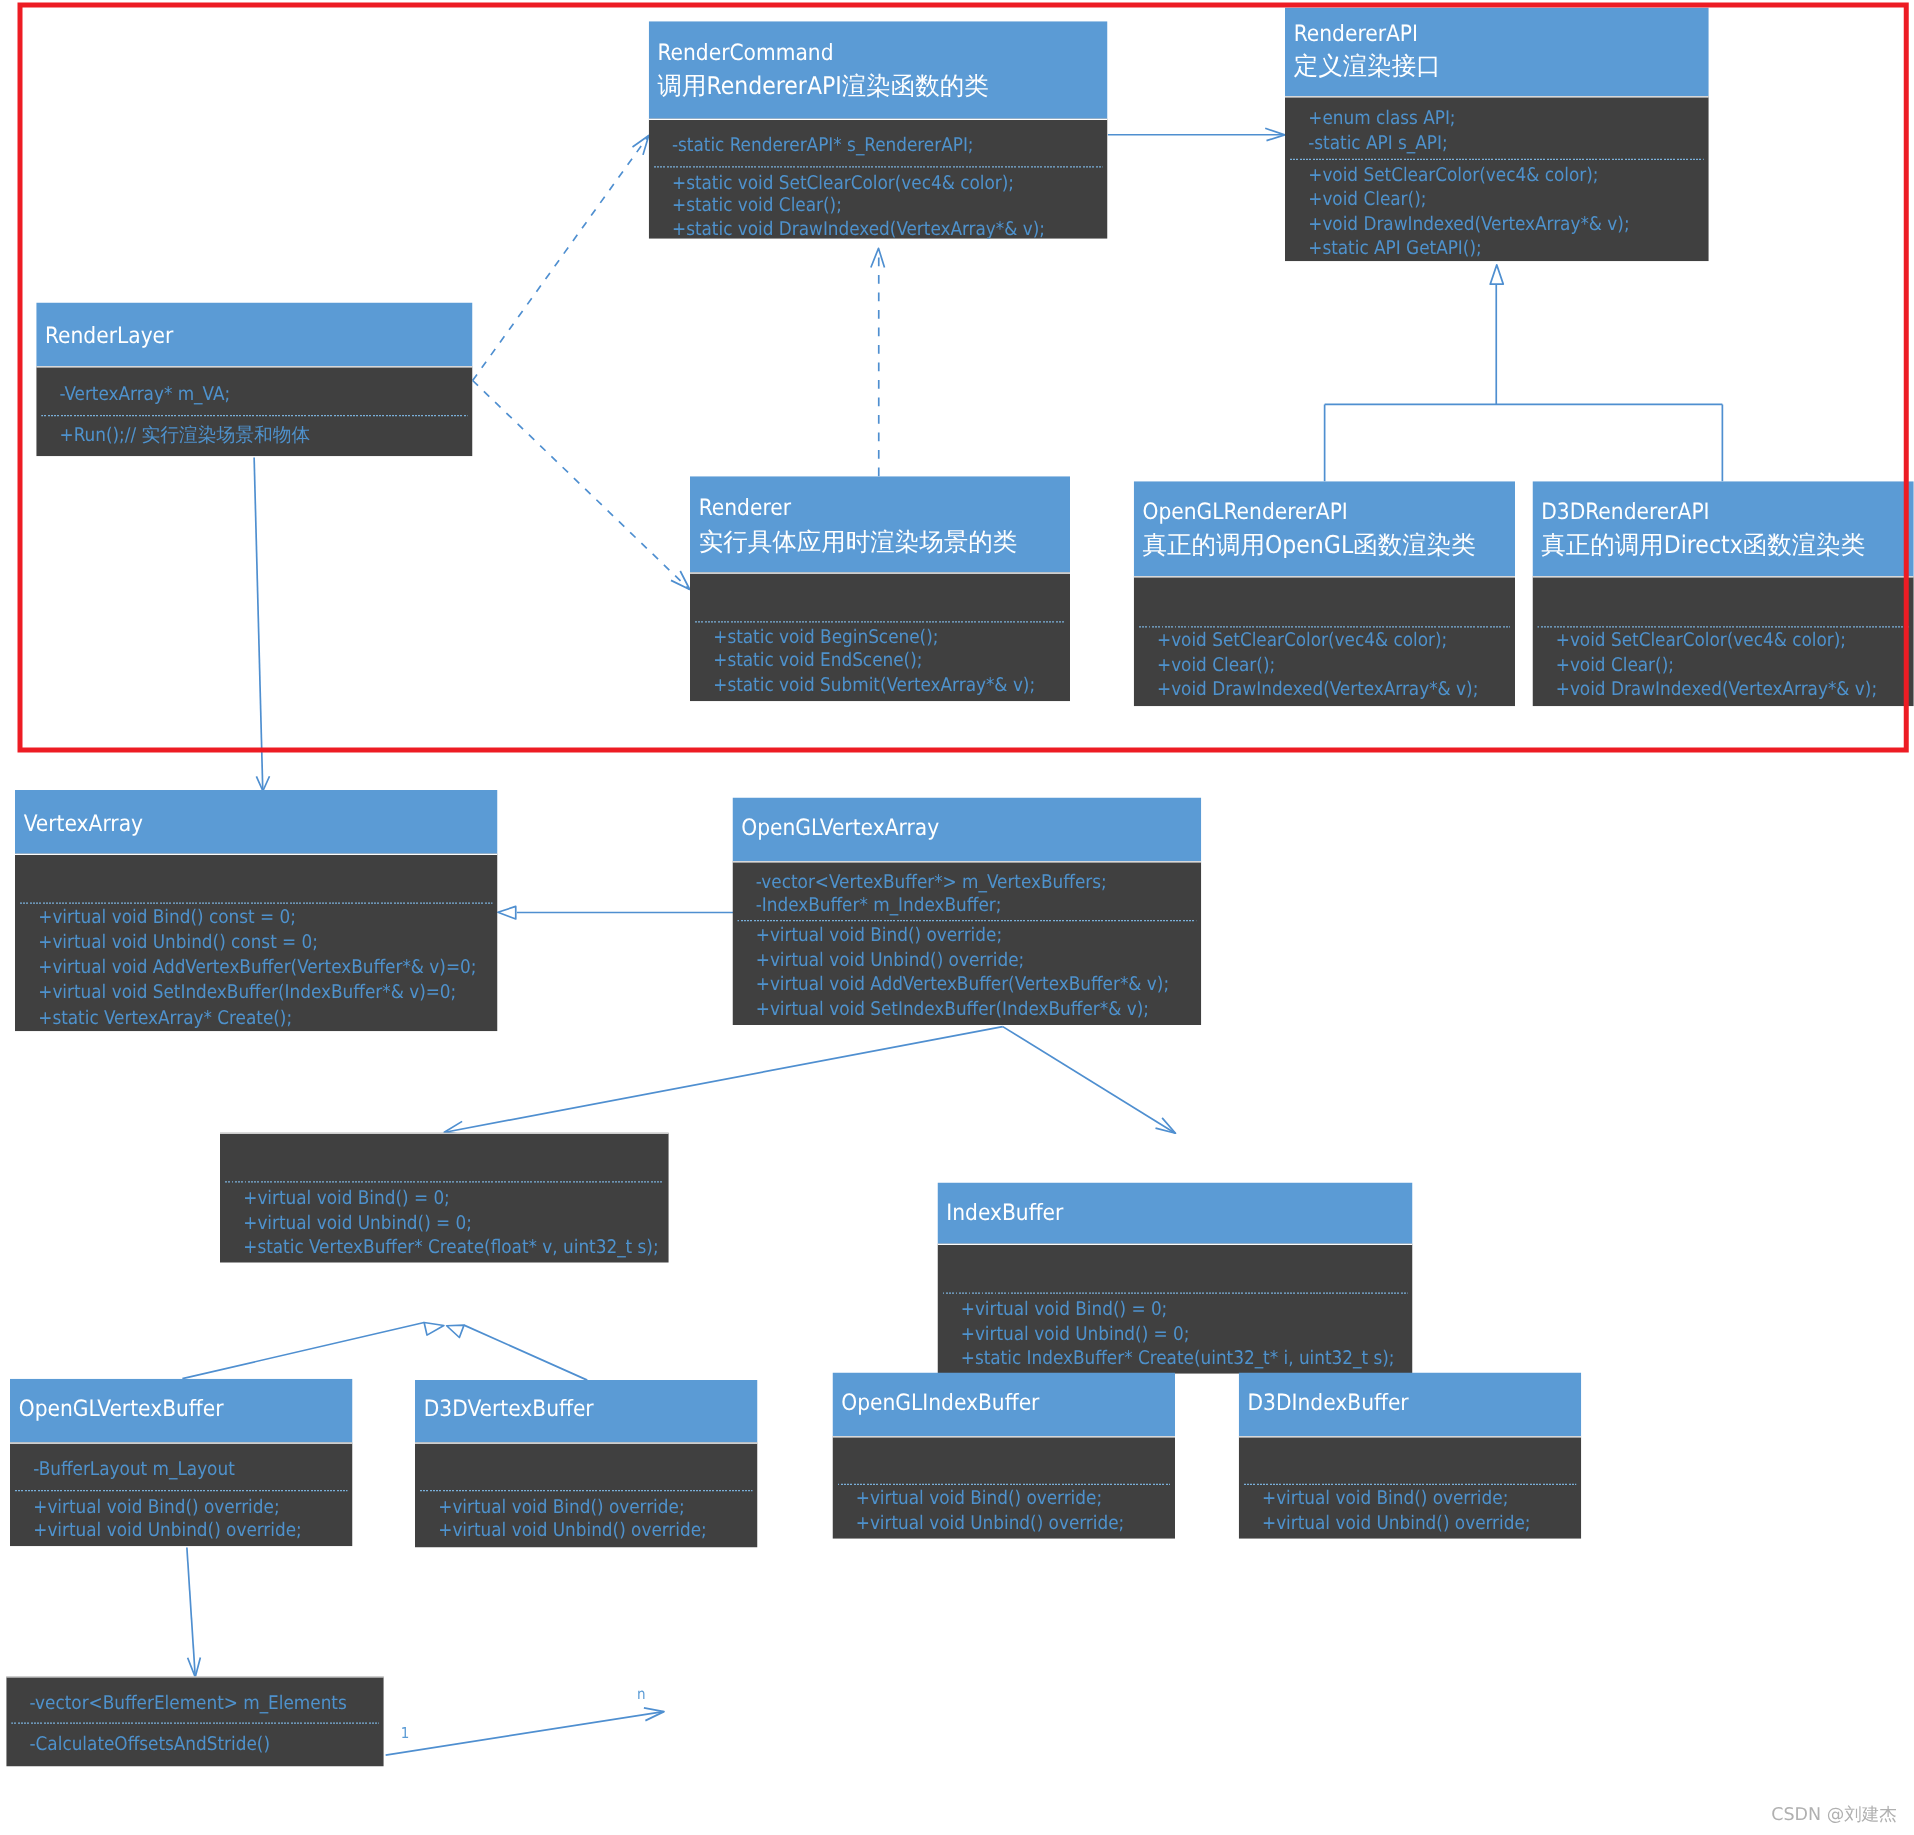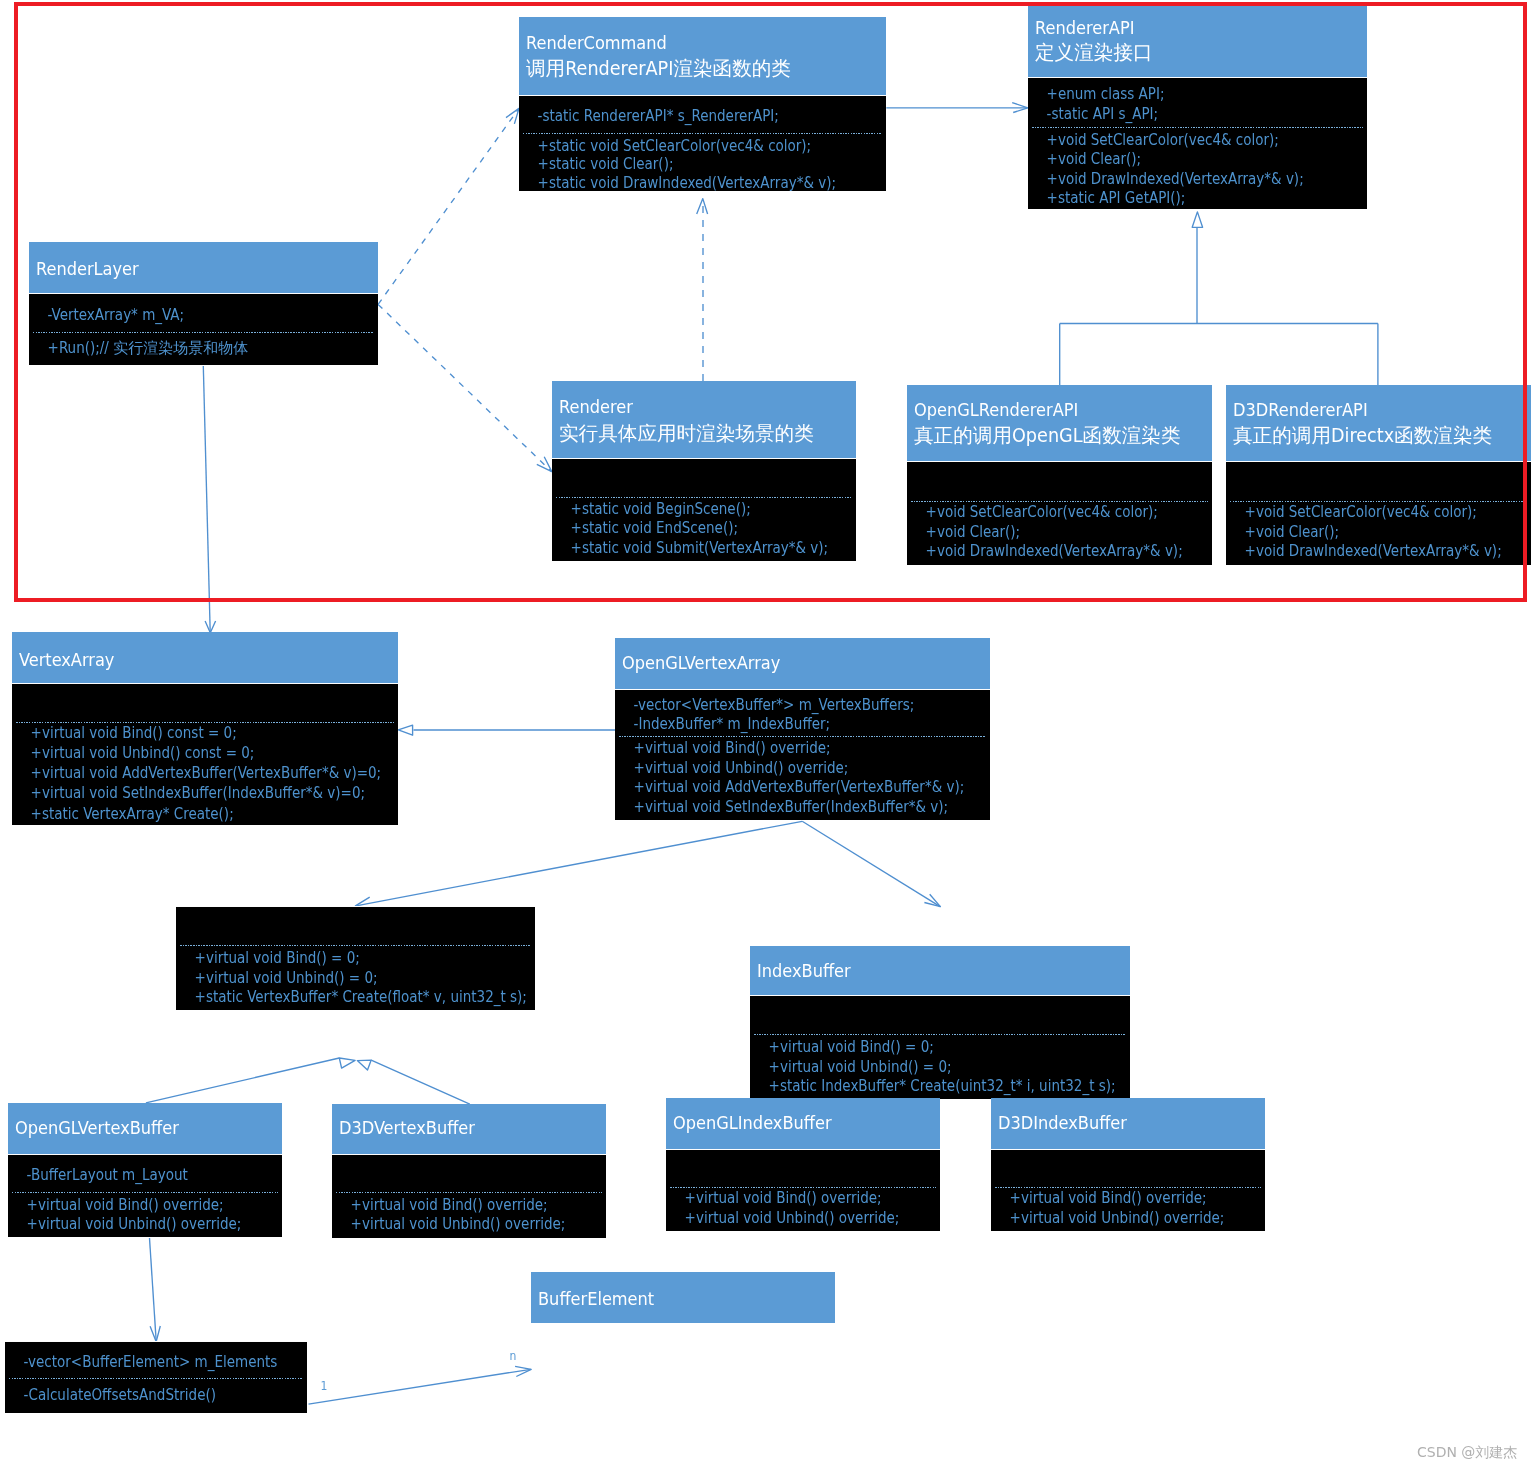--- a/index.html
+++ b/index.html
@@ -8,21 +8,21 @@
        font-family:"DejaVu Sans",sans-serif;font-stretch:condensed;
        -webkit-font-smoothing:antialiased;}
   #stage{position:absolute;left:0;top:0;width:1531px;height:1468px;}
   svg#wires{position:absolute;left:0;top:0;width:1531px;height:1468px;overflow:visible;}
   .umlbox{position:absolute;box-sizing:border-box;overflow:hidden;}
   .umlbox .hdr{background:#5b9bd5;color:#ffffff;box-sizing:border-box;overflow:hidden;}
   .umlbox .hdr .nm{display:block;font-size:18px;line-height:0;white-space:nowrap;
        position:absolute;}
   .umlbox .hdr .cn{display:block;font-size:19.6px;line-height:0;white-space:nowrap;
        position:absolute;}
-  .umlbox .bdy{background:#000000;box-sizing:border-box;color:#4e92cd;position:relative;
+  .umlbox .bdy{background:#404040;box-sizing:border-box;color:#4e92cd;position:relative;
        border-top:1px solid #fdfdfd;}
   .umlbox .ln{position:absolute;display:block;font-size:15px;line-height:0;white-space:nowrap;}
   .umlbox .dsep{position:absolute;height:1px;
        background-image:repeating-linear-gradient(to right,#7aafd9 0,#7aafd9 1.5px,rgba(0,0,0,0) 1.5px,rgba(0,0,0,0) 2.6px);}
   #hl{position:absolute;box-sizing:border-box;border:4px solid #ed1c24;}
   #wm{position:absolute;left:1417px;top:1451.6px;color:#b0b0b0;font-size:14px;
       font-stretch:normal;line-height:0;white-space:nowrap;}
 </style>
 </head>
 <body>
@@ -169,21 +169,21 @@
 </div>
 <div class="bdy" style="height:142px">
 <div class="dsep" style="left:4px;width:378px;top:37.5px"></div>
 <span class="ln" style="left:18.6px;top:48.71px">+virtual void Bind() const = 0;</span>
 <span class="ln" style="left:18.6px;top:68.91px">+virtual void Unbind() const = 0;</span>
 <span class="ln" style="left:18.6px;top:89.11px">+virtual void AddVertexBuffer(VertexBuffer*&amp; v)=0;</span>
 <span class="ln" style="left:18.6px;top:109.31px">+virtual void SetIndexBuffer(IndexBuffer*&amp; v)=0;</span>
 <span class="ln" style="left:18.6px;top:129.51px">+static VertexArray* Create();</span>
 </div>
       </div>
-<div class="umlbox" style="left:615px;top:638px;width:375px;height:182px">
+<div class="umlbox" style="left:586px;top:638px;width:375px;height:182px">
 <div class="hdr" style="height:51px">
 <span class="nm" style="left:7px;top:24.87px">OpenGLVertexArray</span>
 </div>
 <div class="bdy" style="height:131px">
 <span class="ln" style="left:18.6px;top:14.91px">-vector&lt;VertexBuffer*&gt; m_VertexBuffers;</span>
 <span class="ln" style="left:18.6px;top:33.51px">-IndexBuffer* m_IndexBuffer;</span>
 <div class="dsep" style="left:4px;width:367px;top:46.4px"></div>
 <span class="ln" style="left:18.6px;top:57.81px">+virtual void Bind() override;</span>
 <span class="ln" style="left:18.6px;top:77.51px">+virtual void Unbind() override;</span>
 <span class="ln" style="left:18.6px;top:97.21px">+virtual void AddVertexBuffer(VertexBuffer*&amp; v);</span>
@@ -251,20 +251,17 @@
 </div>
       </div>
 <div class="umlbox" style="left:5px;top:1341px;width:302px;height:124px">
 <div class="bdy" style="height:72px">
 <span class="ln" style="left:18.6px;top:20.21px">-vector&lt;BufferElement&gt; m_Elements</span>
 <div class="dsep" style="left:4px;width:294px;top:36.3px"></div>
 <span class="ln" style="left:18.6px;top:53.31px">-CalculateOffsetsAndStride()</span>
 </div>
       </div>
 <div class="umlbox" style="left:531px;top:1272px;width:304px;height:192px">
-<div class="hdr" style="height:51px">
-<span class="nm" style="left:7px;top:27.27px">BufferElement</span>
-</div>
       </div>
 </div>
 <div id="hl" style="left:14px;top:2px;width:1513px;height:600px"></div>
 <div id="wm">CSDN @刘建杰</div>
 </div>
 
 </body></html>

